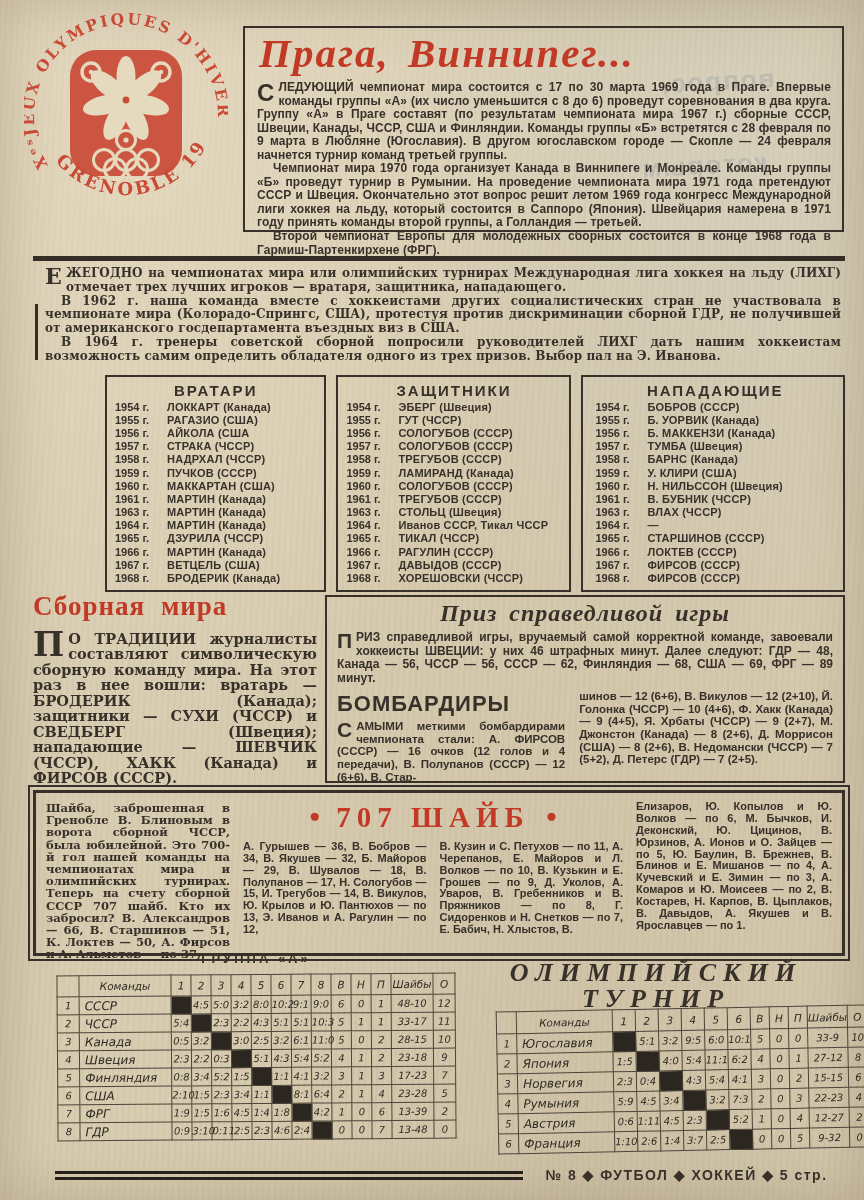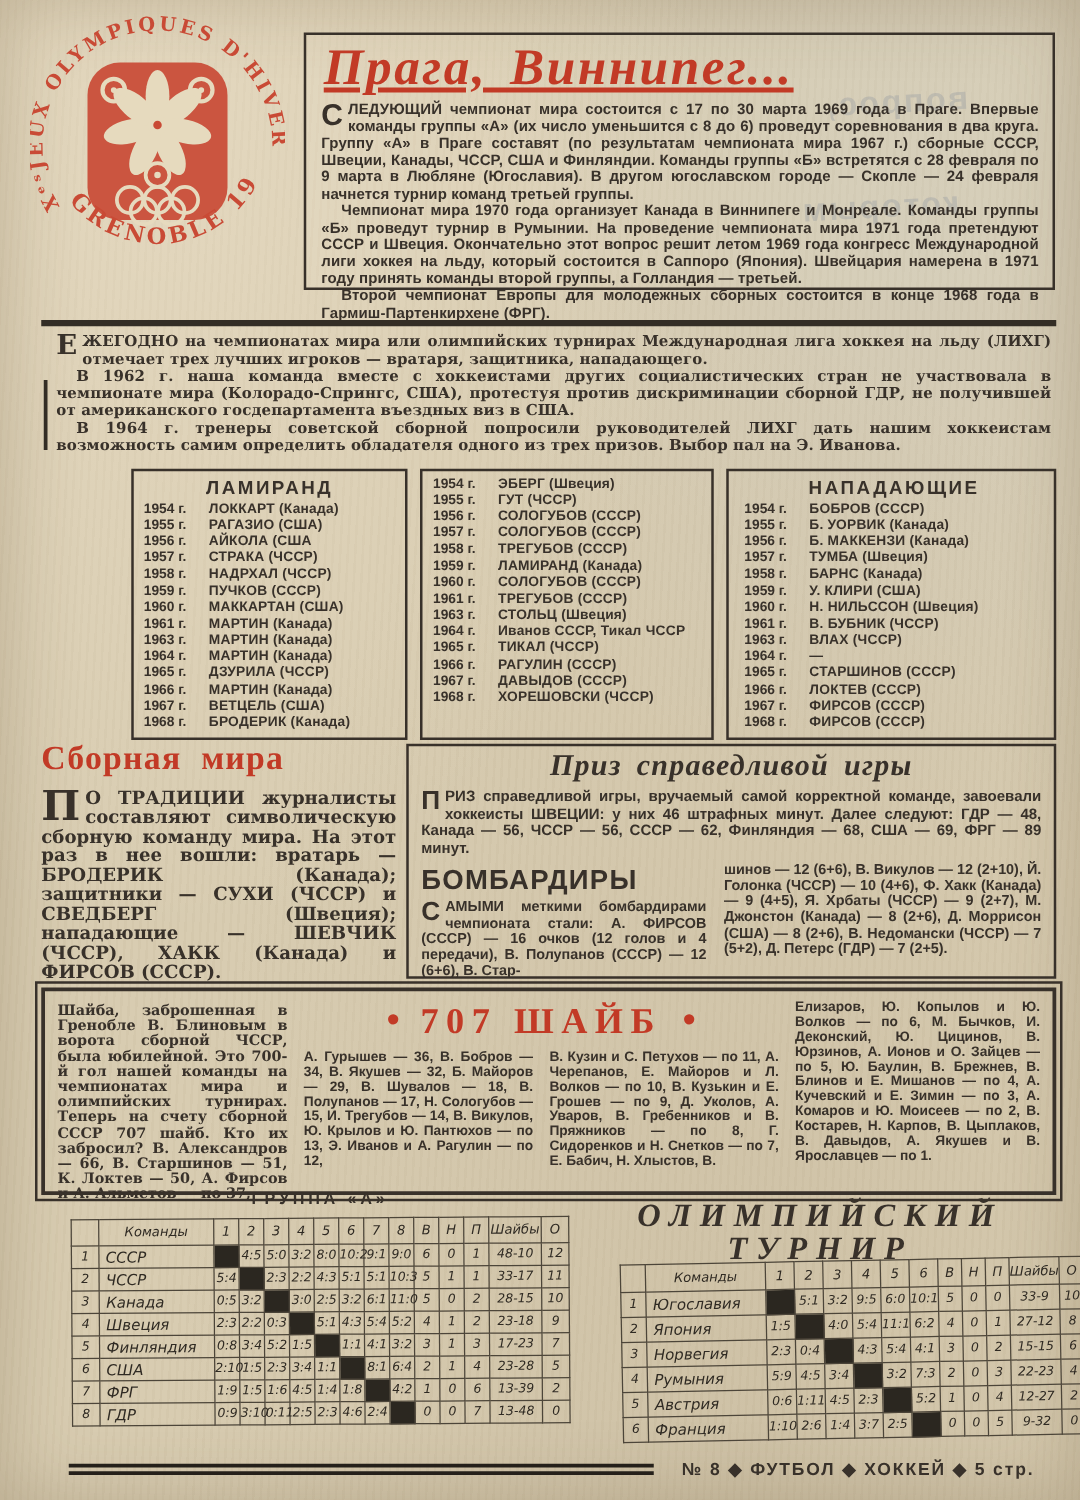--- a/index.html
+++ b/index.html
@@ -18,21 +18,21 @@
   .ghost{position:absolute;font:bold 26px "Liberation Sans",sans-serif;color:rgba(85,105,140,.20);
     transform:scaleX(-1) rotate(3deg);letter-spacing:2px;}
   .g1{left:660px;top:66px;} .g2{left:640px;top:150px;}
   
   .logo{position:absolute;left:24px;top:10px;}
   .logo text{font-family:"DejaVu Serif",serif;font-weight:bold;fill:var(--logored);}
   
   .lead-box{position:absolute;left:243px;top:26px;width:601px;height:206px;border:2px solid var(--ink);
     padding:2px 11px 0 12px;box-sizing:border-box;background:rgba(255,250,235,.06);}
   .lead-title{margin:0 0 5px 2px;font:bold italic 41px/46px "Liberation Serif",serif;color:var(--red);
-    letter-spacing:2px;word-spacing:6px;text-decoration:underline;}
+    letter-spacing:2px;word-spacing:6px;}
   .lead-p{margin:0;font:bold 12px/1.13 "Liberation Sans",sans-serif;text-align:justify;letter-spacing:.1px;}
   .indent{text-indent:16px;}
   .cap{float:left;font-weight:bold;margin-right:4px;}
   .cap-lead{font-size:24px;line-height:21px;padding-top:1px;}
   
   .kav{position:absolute;left:33px;top:248px;width:812px;height:340px;}
   .kav-head-row{display:flex;align-items:center;gap:16px;}
   .kav-title{margin:0;font:bold 30px/1.1 "Liberation Serif",serif;color:var(--red);letter-spacing:3px;word-spacing:10px;}
   .head-rule{flex:1;height:5px;background:#332d25;margin-top:8px;}
   .kav-vrule{position:absolute;left:2px;top:56px;width:3px;height:56px;background:#332d25;}
@@ -157,21 +157,21 @@
       <div class="head-rule"></div>
     </div>
     <div class="kav-vrule"></div>
     <div class="kav-text">
       <p class="kav-p"><span class="cap cap-kav">Е</span><span>ЖЕГОДНО на чемпионатах мира или олимпийских турнирах Международная лига хоккея на льду (ЛИХГ) отмечает трех лучших игроков — вратаря, защитника, нападающего.</span></p>
       <p class="kav-p indent">В 1962 г. наша команда вместе с хоккеистами других социалистических стран не участвовала в чемпионате мира (Колорадо-Спрингс, США), протестуя против дискриминации сборной ГДР, не получившей от американского госдепартамента въездных виз в США.</p>
       <p class="kav-p indent">В 1964 г. тренеры советской сборной попросили руководителей ЛИХГ дать нашим хоккеистам возможность самим определить обладателя одного из трех призов. Выбор пал на Э. Иванова.</p>
     </div>
     <div class="prize-row">
       <div class="prize-box pb-g">
-        <div class="prize-title">ЛАМИРАНД</div>
+        <div class="prize-title">ВРАТАРИ</div>
         <div>
 
         <div class="prow">
               <span class="py">1954 г.</span>
               <span class="pn">ЛОККАРТ (Канада)</span>
             </div>
             <div class="prow">
               <span class="py">1955 г.</span>
               <span class="pn">РАГАЗИО (США)</span>
             </div>
@@ -219,20 +219,21 @@
               <span class="py">1967 г.</span>
               <span class="pn">ВЕТЦЕЛЬ (США)</span>
             </div>
             <div class="prow">
               <span class="py">1968 г.</span>
               <span class="pn">БРОДЕРИК (Канада)</span>
             </div>
           </div>
       </div>
       <div class="prize-box pb-d">
+        <div class="prize-title">ЗАЩИТНИКИ</div>
         <div>
 
         <div class="prow">
               <span class="py">1954 г.</span>
               <span class="pn">ЭБЕРГ (Швеция)</span>
             </div>
             <div class="prow">
               <span class="py">1955 г.</span>
               <span class="pn">ГУТ (ЧССР)</span>
             </div>

